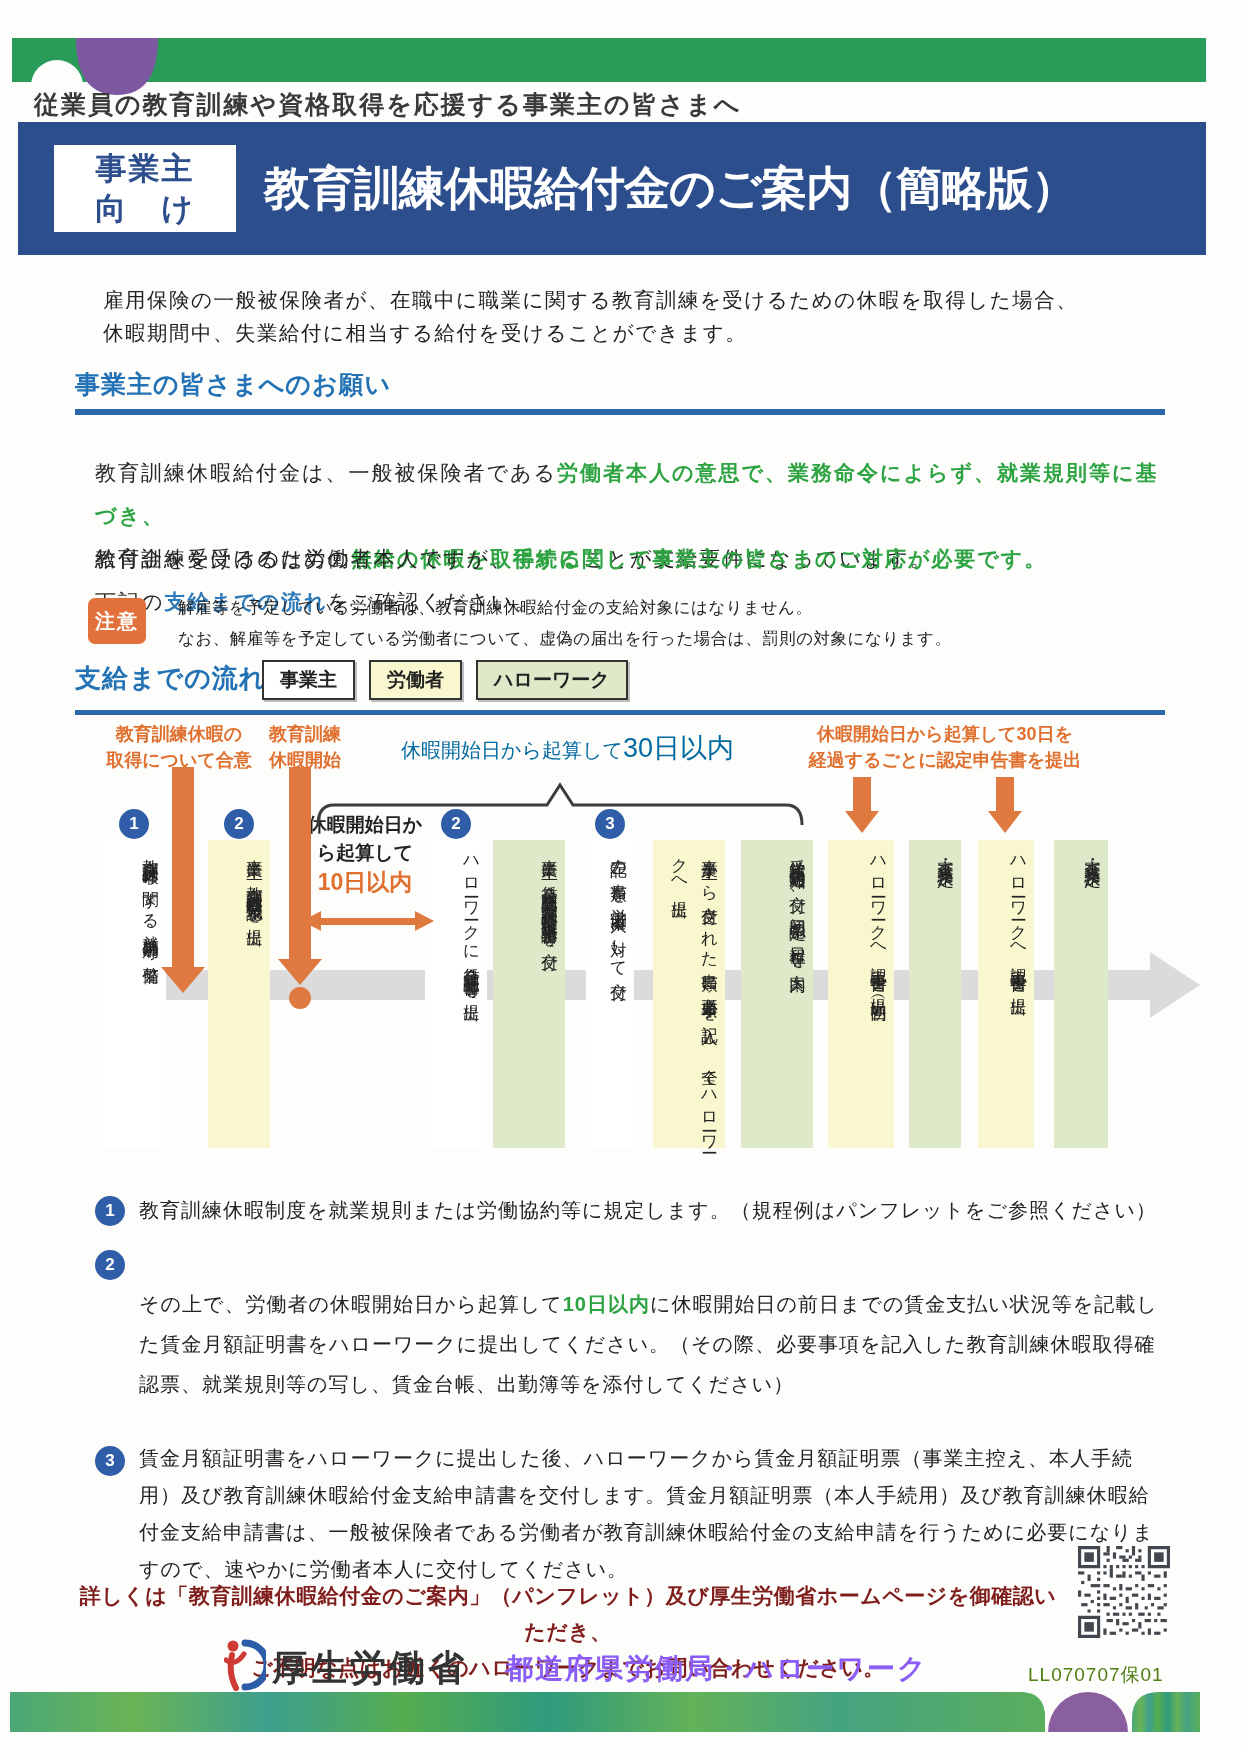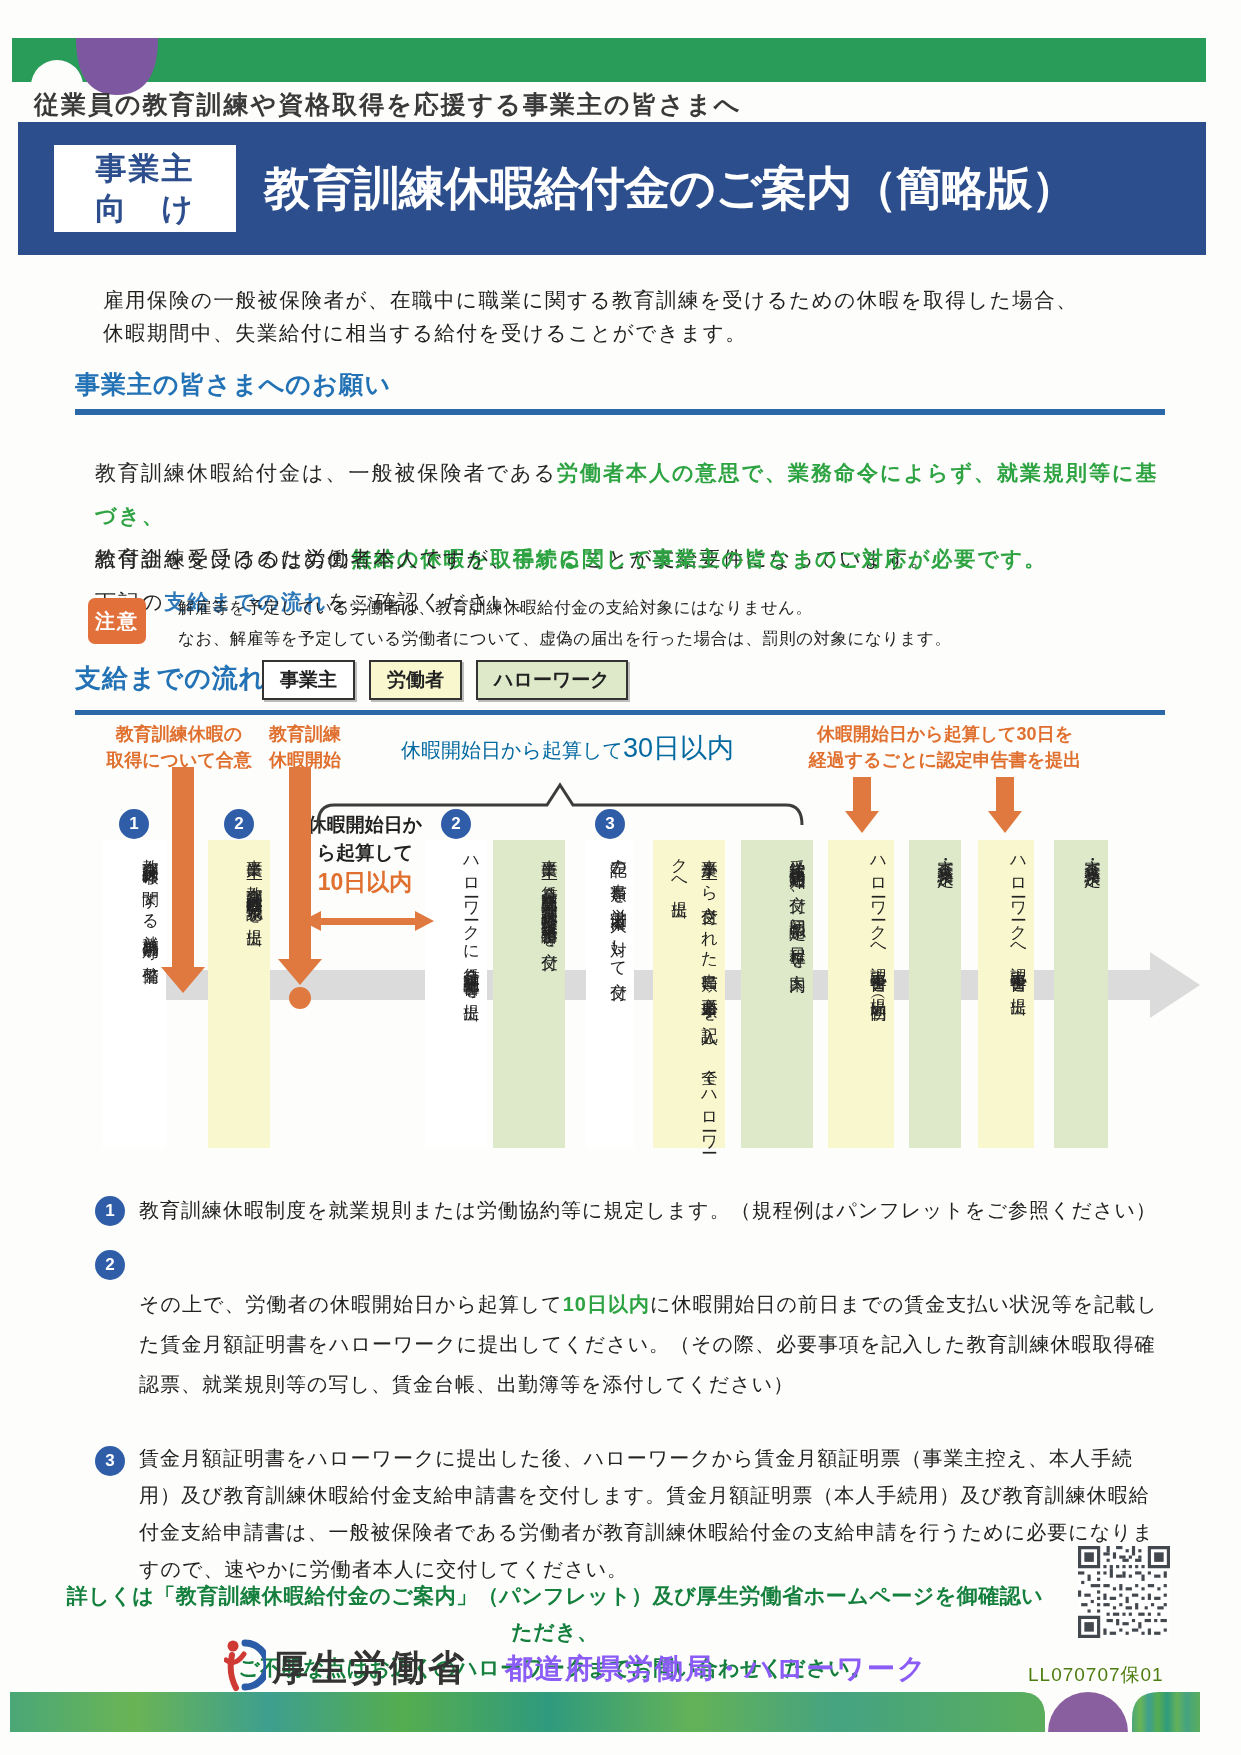--- a/index.html
+++ b/index.html
@@ -95,21 +95,21 @@
 
   
   .step{position:absolute;left:95px;width:1075px;display:flex;gap:14px;}
   .step1{top:1190px;}.step2{top:1244px;}.step3{top:1440px;}
   .scircle{flex:0 0 30px;width:30px;height:30px;border-radius:50%;background:#2f5da8;color:#fff;
            font-size:17px;font-weight:bold;display:flex;align-items:center;justify-content:center;margin-top:6px;}
   .stext{font-size:20px;line-height:2.0;letter-spacing:1px;color:#222;width:1030px;}
   .step3 .stext{line-height:1.85;}
 
   
-  .contact{left:60px;top:1578px;width:990px;text-align:center;color:#15803d;font-weight:bold;
+  .contact{left:73px;top:1578px;width:990px;text-align:center;color:#7f1d1d;font-weight:bold;
            font-size:21px;line-height:1.72;letter-spacing:0.5px;}
   .qr{left:1078px;top:1546px;}
   .ministry{left:272px;top:1644px;font-size:36px;font-weight:bold;color:#333;letter-spacing:3px;}
   .offices{left:505px;top:1650px;font-size:28px;font-weight:bold;color:#8b5cf6;letter-spacing:2px;}
   .doccode{left:1028px;top:1662px;font-size:19px;color:#4d7c0f;letter-spacing:1px;}
   .mlogo{left:224px;top:1638px;}
   .bandtop{left:0;top:0;}
   .bandbottom{left:0;top:1685px;}
 </style>
 </head>

